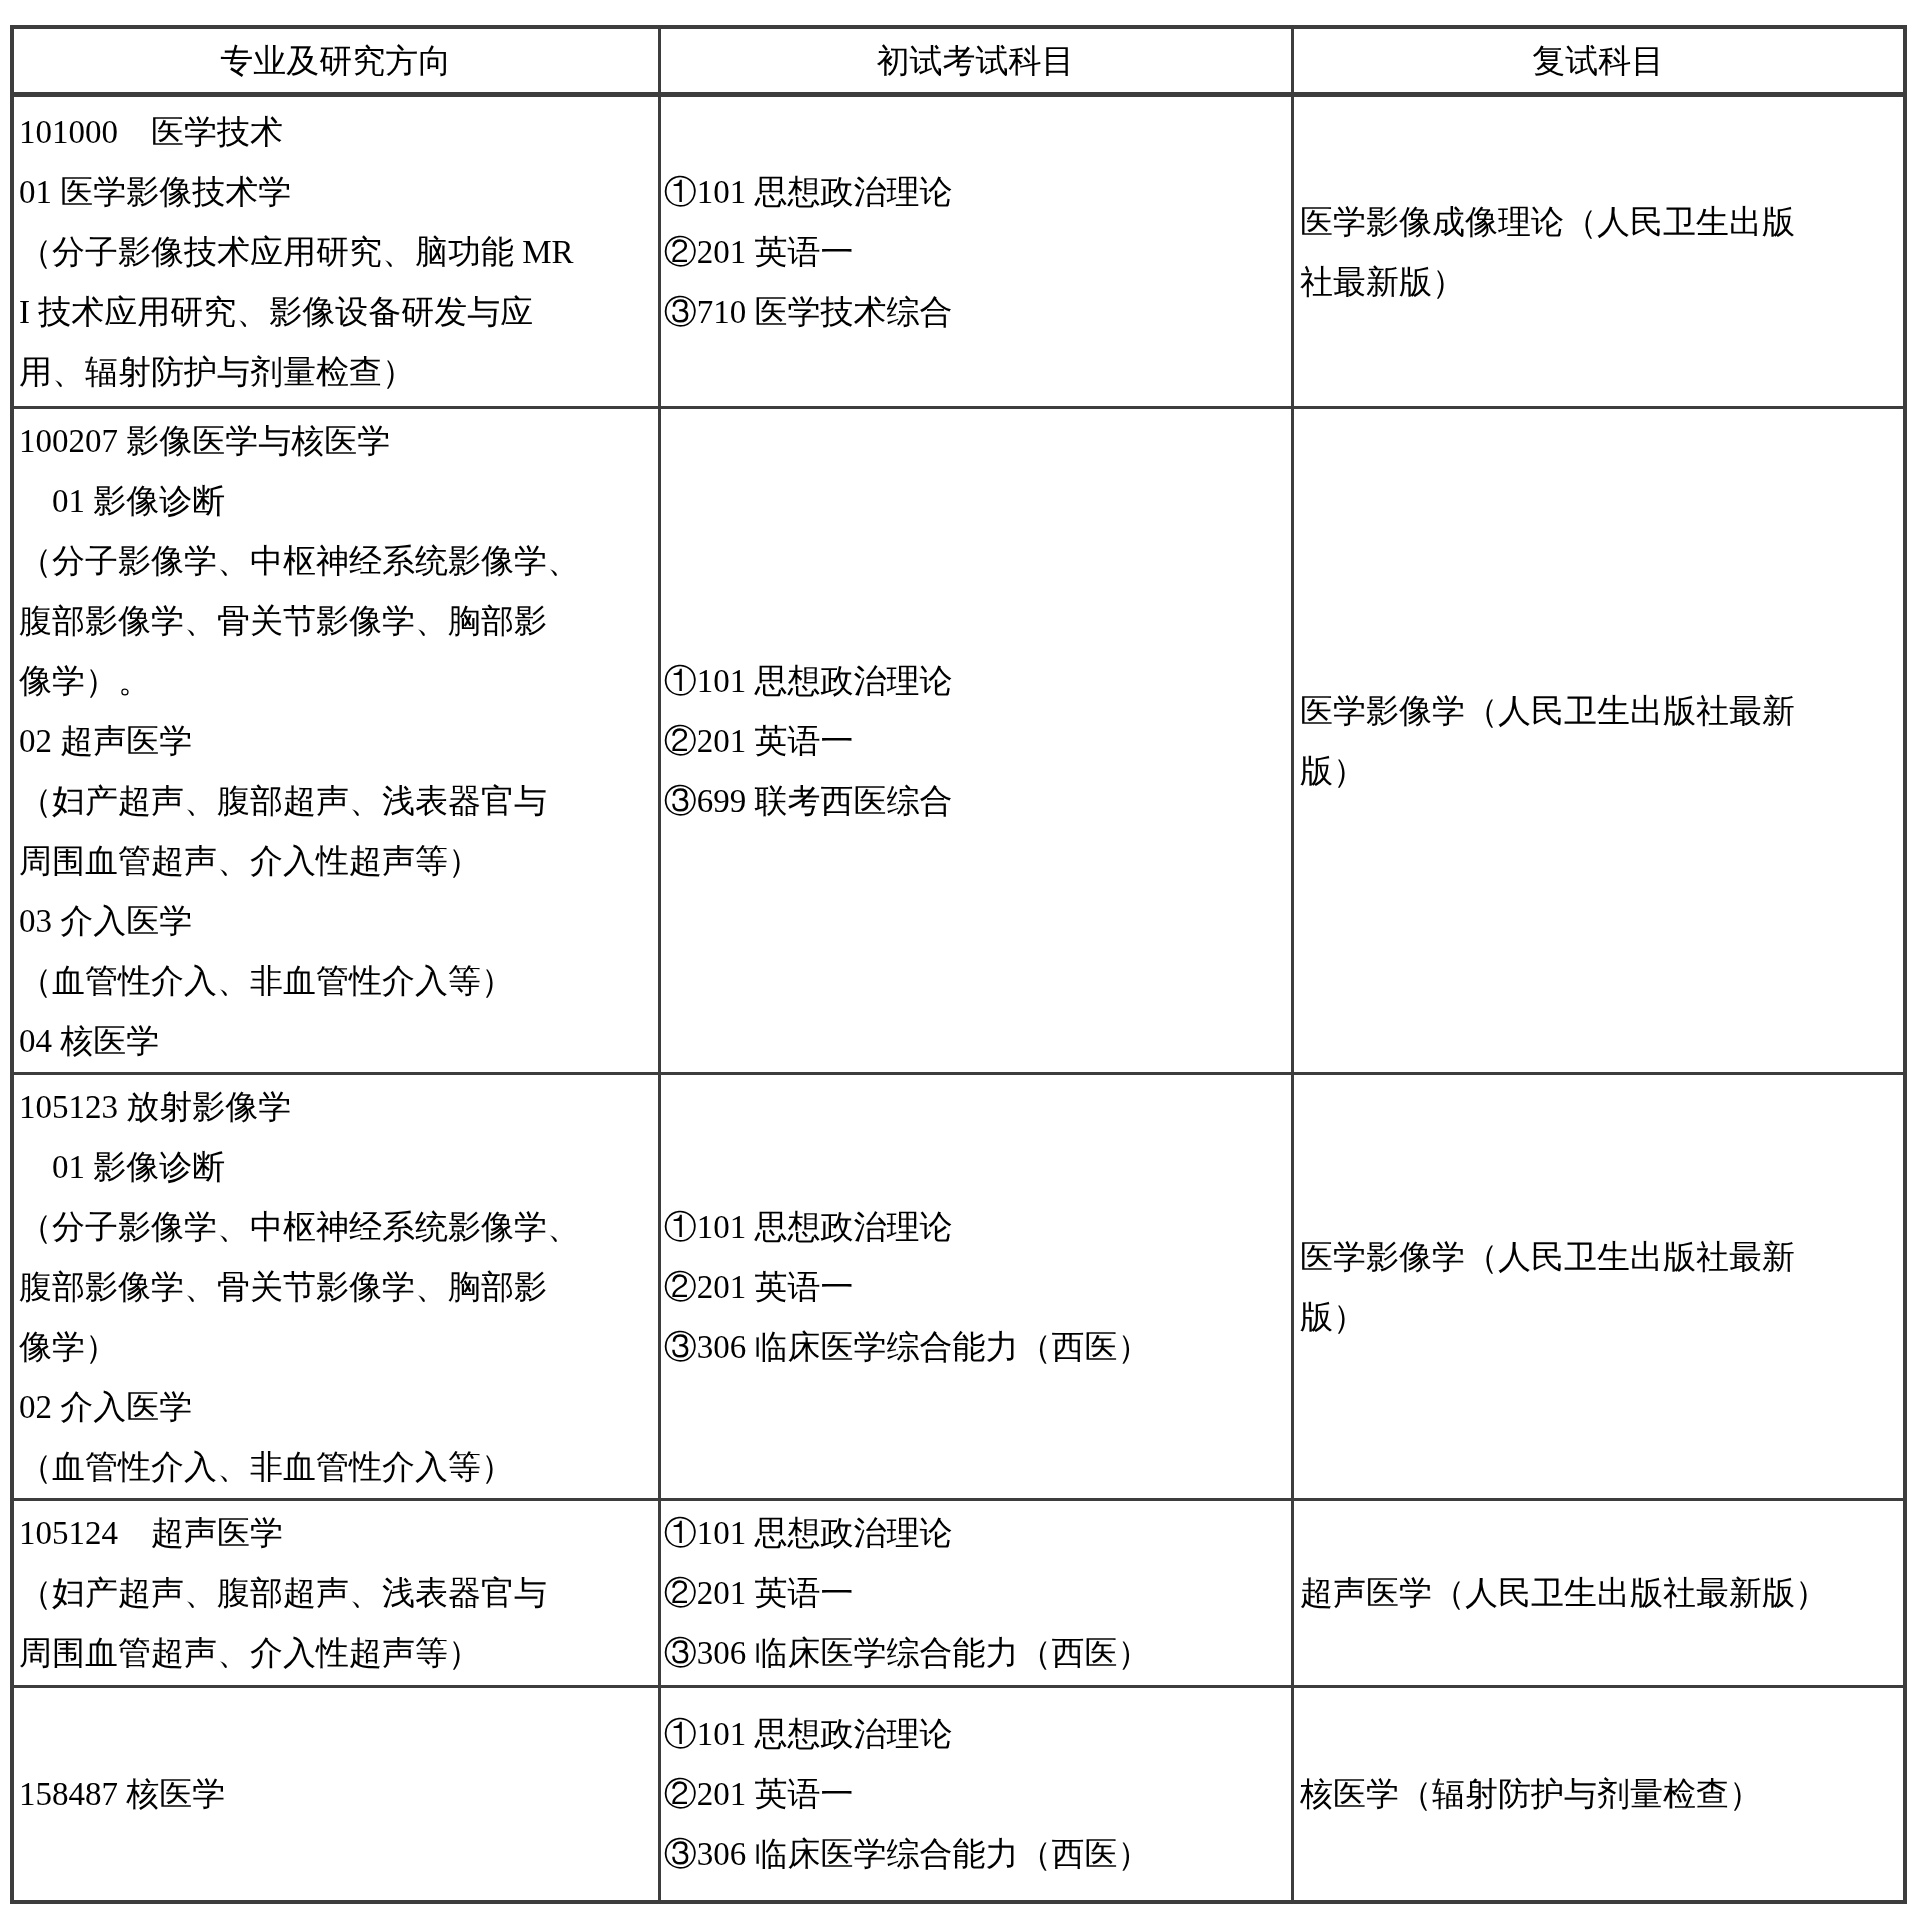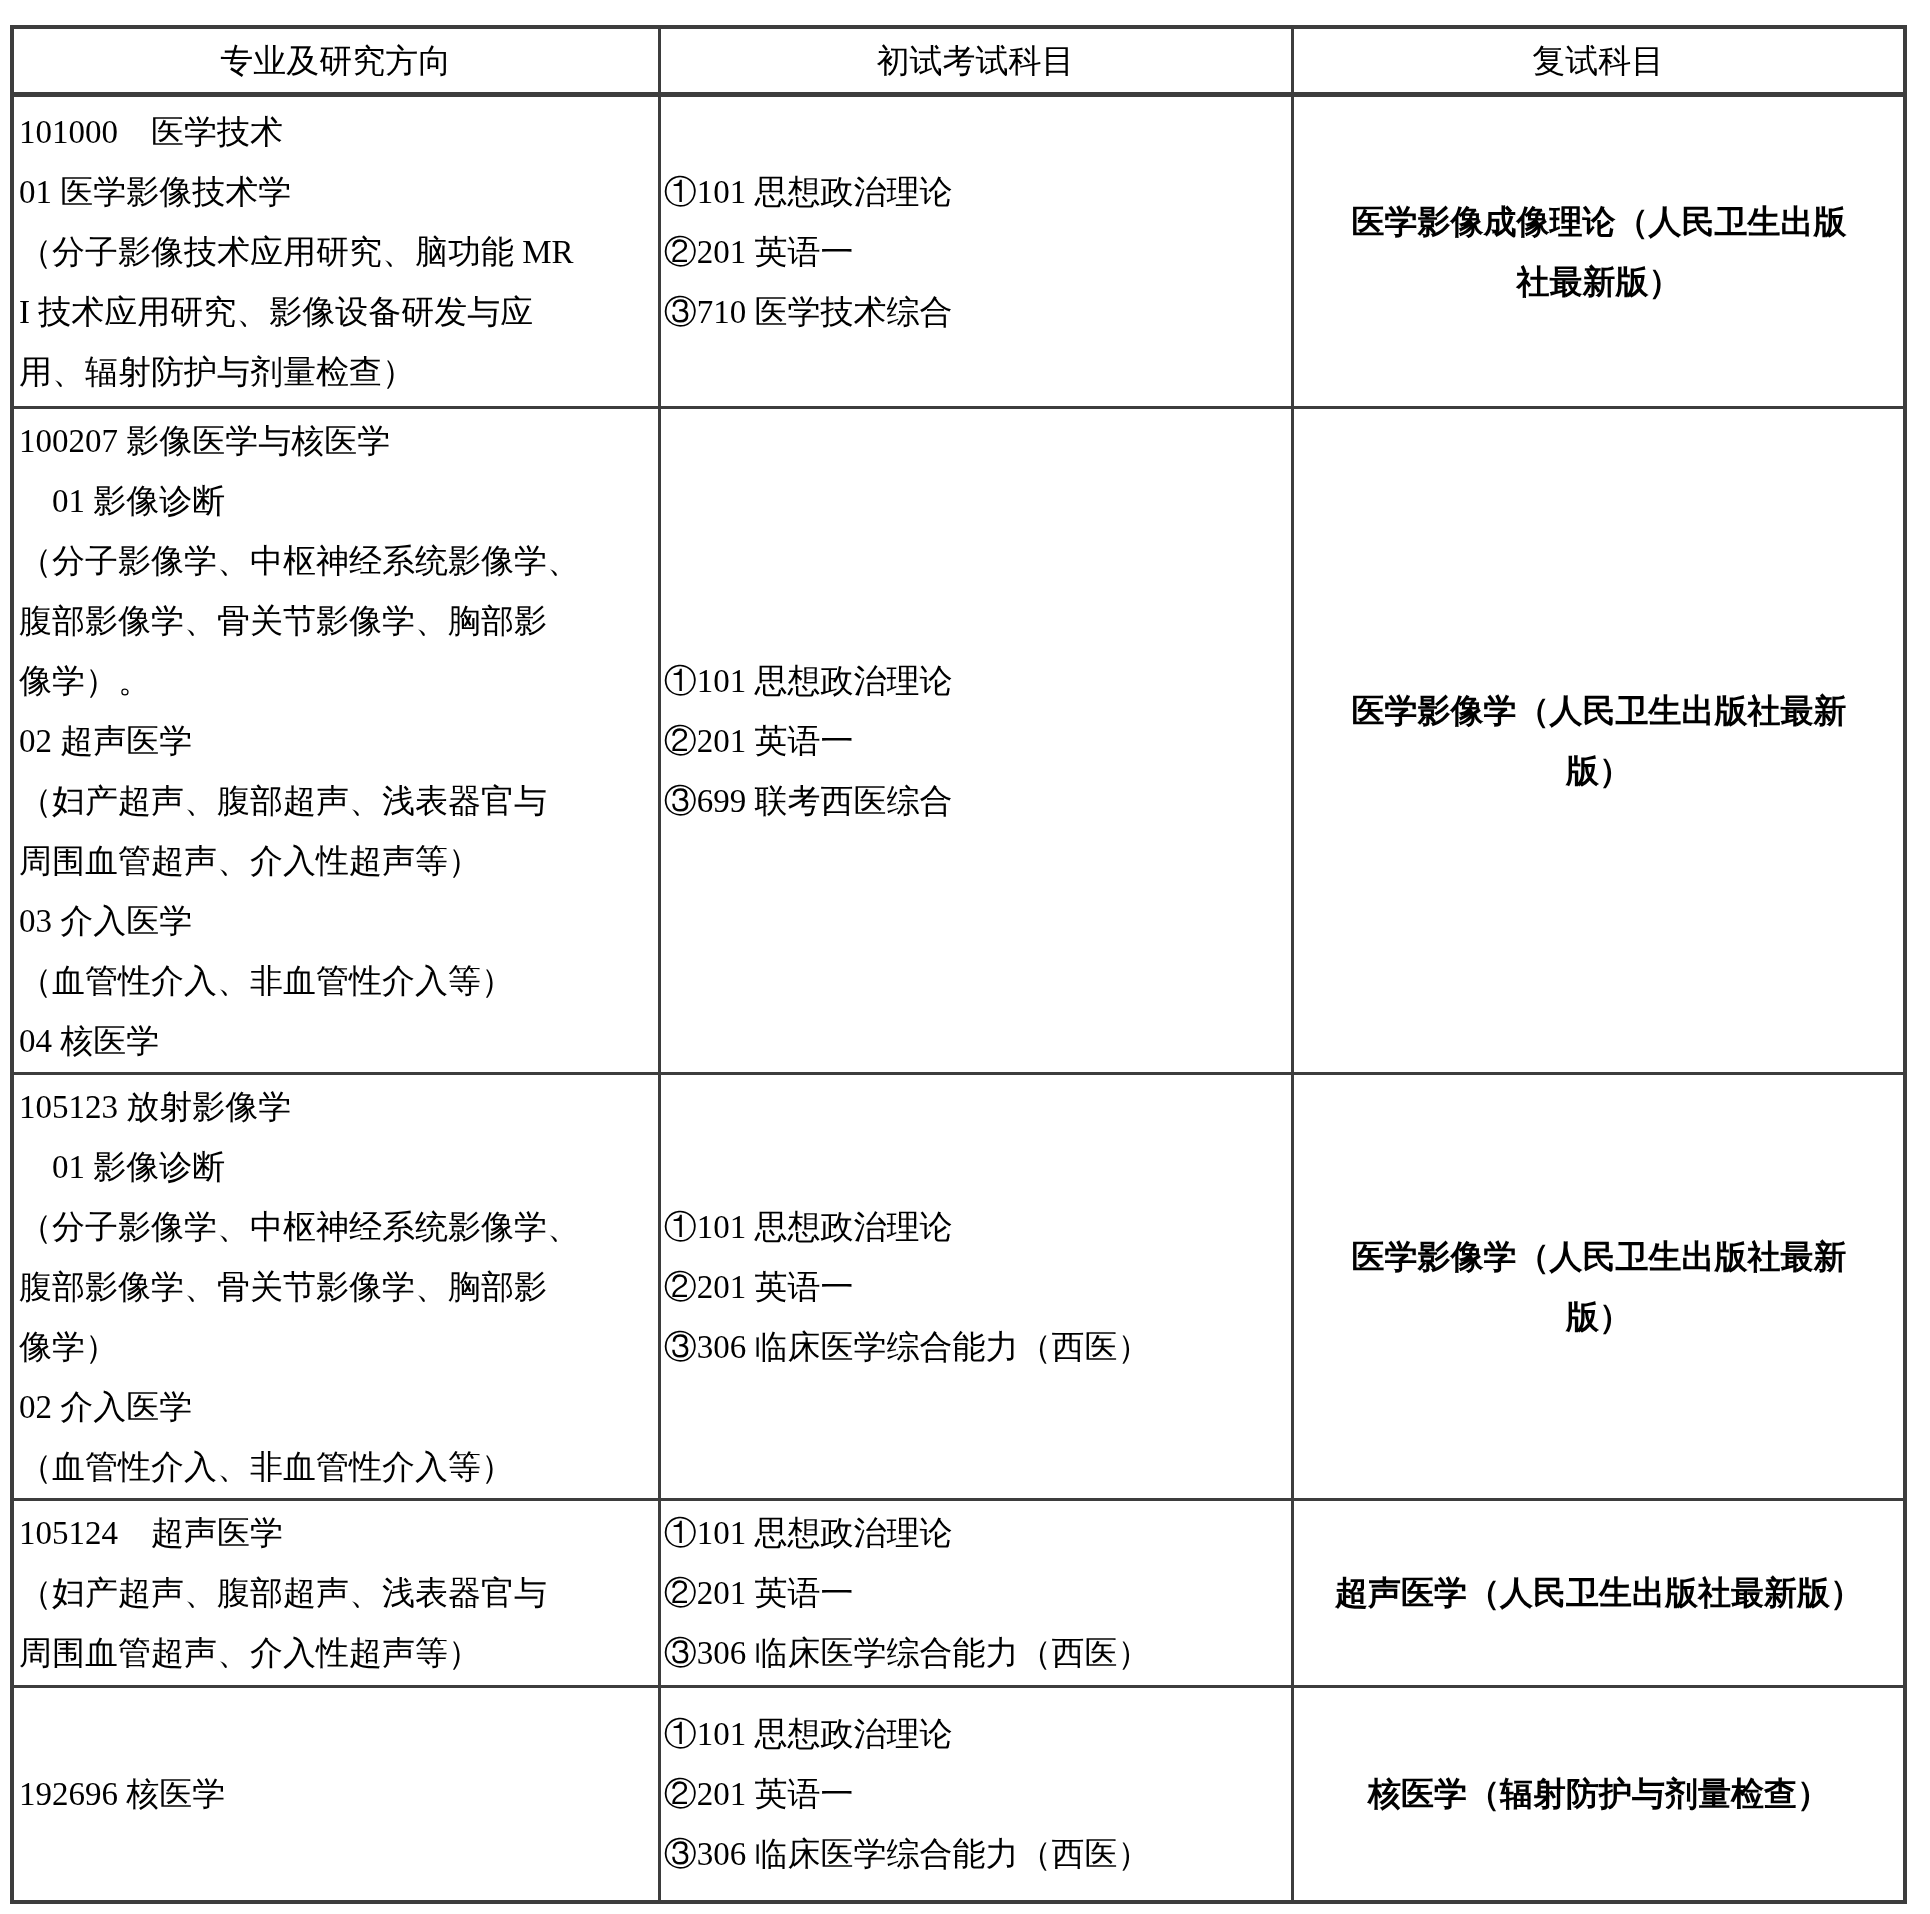--- a/index.html
+++ b/index.html
@@ -52,24 +52,23 @@
     text-align: left;
     white-space: pre-line;
     padding: 1.6px 3.3px 1.6px 5px;
   }
   td.exam {
     text-align: left;
     white-space: pre-line;
     padding: 1.6px 3.3px;
   }
   td.retest {
-    text-align: center;
+    text-align: left;
     white-space: pre-line;
     padding: 1.6px 5px 1.6px 6.6px;
-    font-weight: bold;
   }
 </style>
 </head>
 <body>
 
 <div class="page">
   <table class="subjects">
     <colgroup>
       <col class="c-major">
       <col class="c-exam">
@@ -130,21 +129,21 @@
       <tr class="r4">
         <td class="major">105124　超声医学
 （妇产超声、腹部超声、浅表器官与
 周围血管超声、介入性超声等）</td>
         <td class="exam">①101 思想政治理论
 ②201 英语一
 ③306 临床医学综合能力（西医）</td>
         <td class="retest">超声医学（人民卫生出版社最新版）</td>
       </tr>
       <tr class="r5">
-        <td class="major">192696 核医学</td>
+        <td class="major">158487 核医学</td>
         <td class="exam">①101 思想政治理论
 ②201 英语一
 ③306 临床医学综合能力（西医）</td>
         <td class="retest">核医学（辐射防护与剂量检查）</td>
       </tr>
     </tbody>
   </table>
 </div>
 
 

